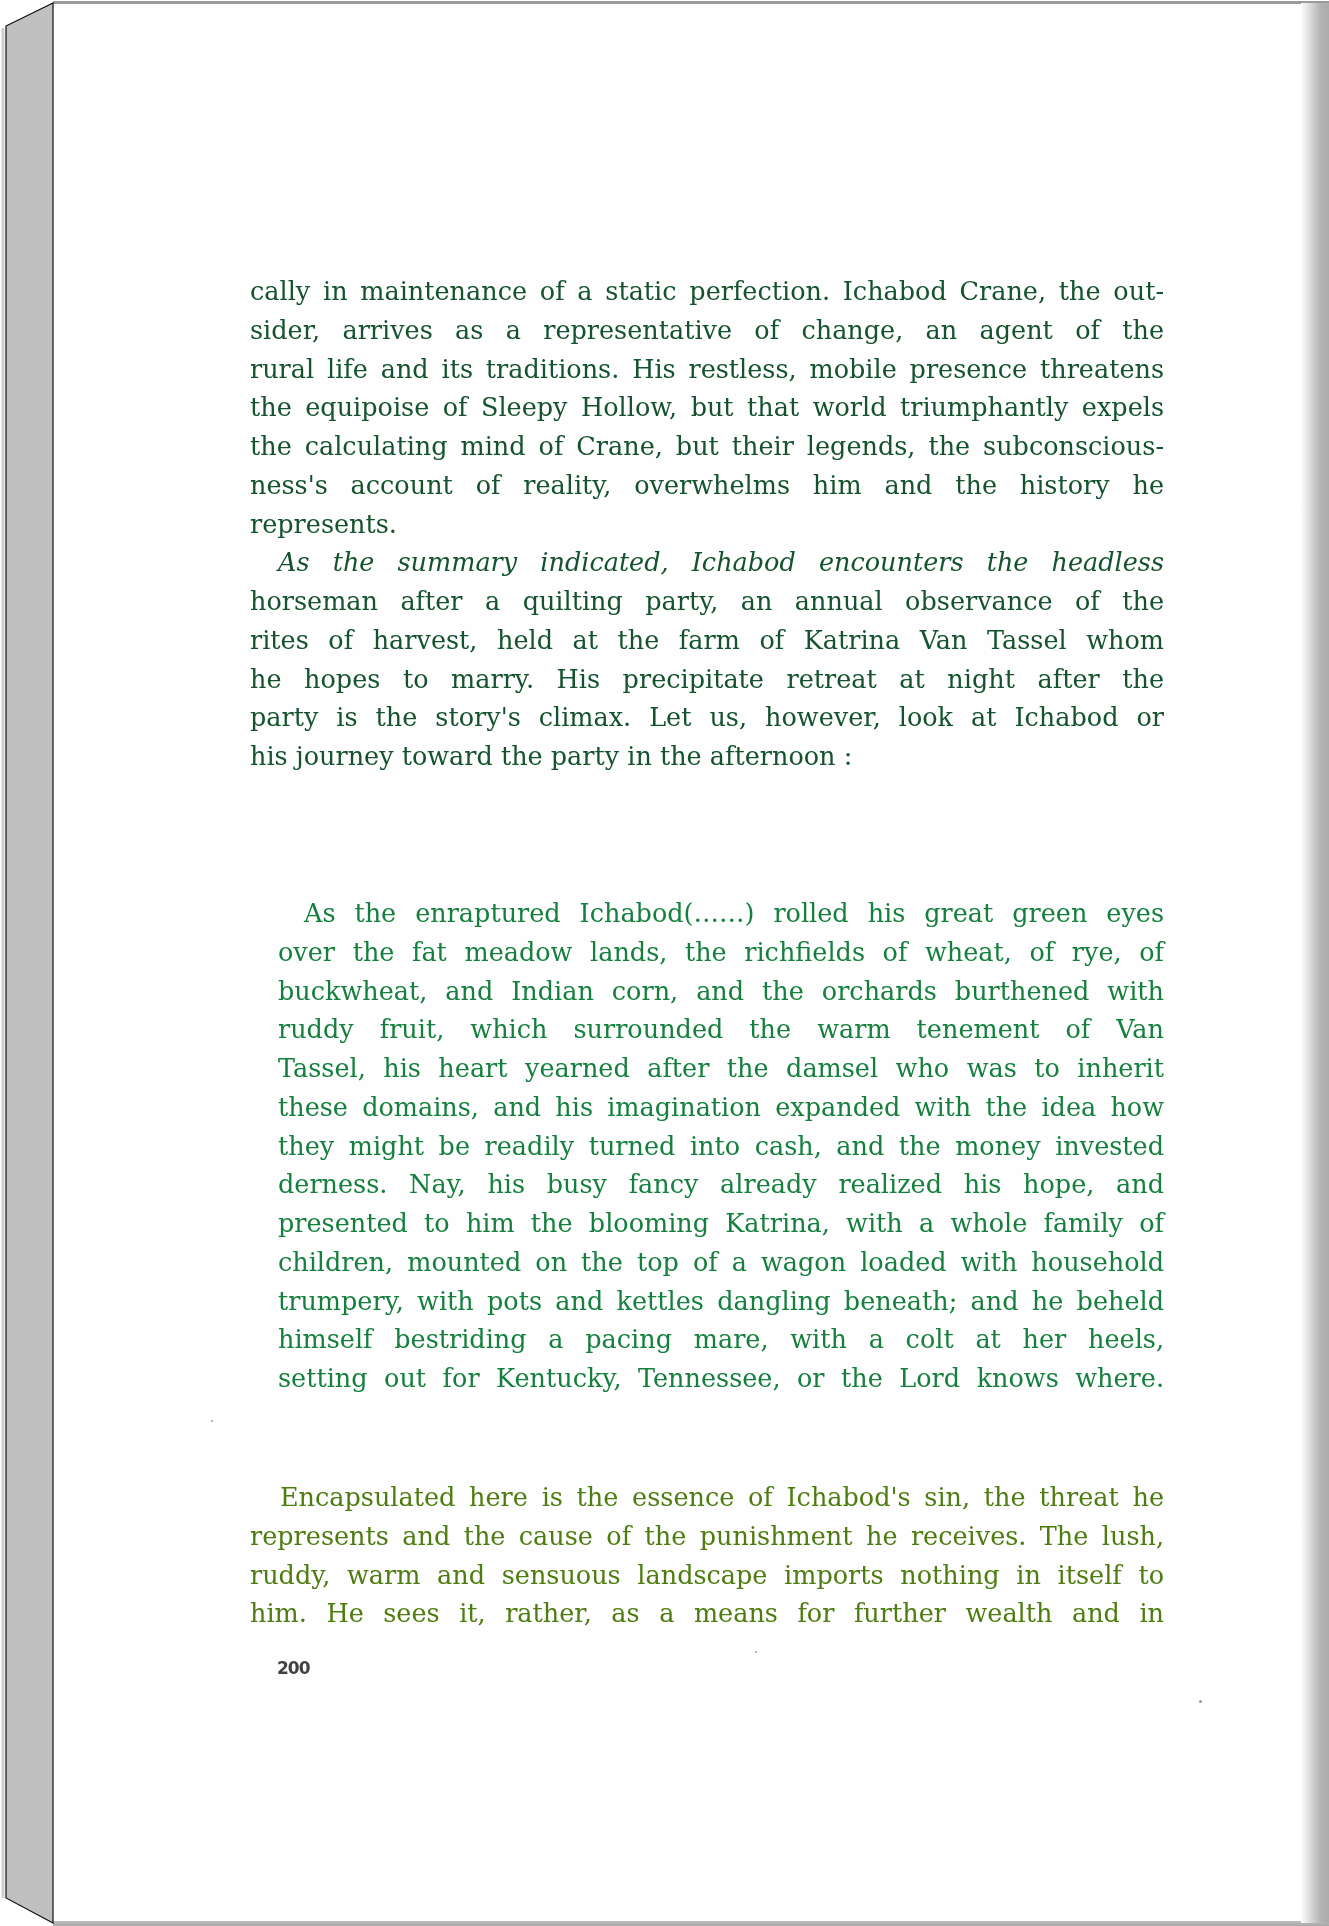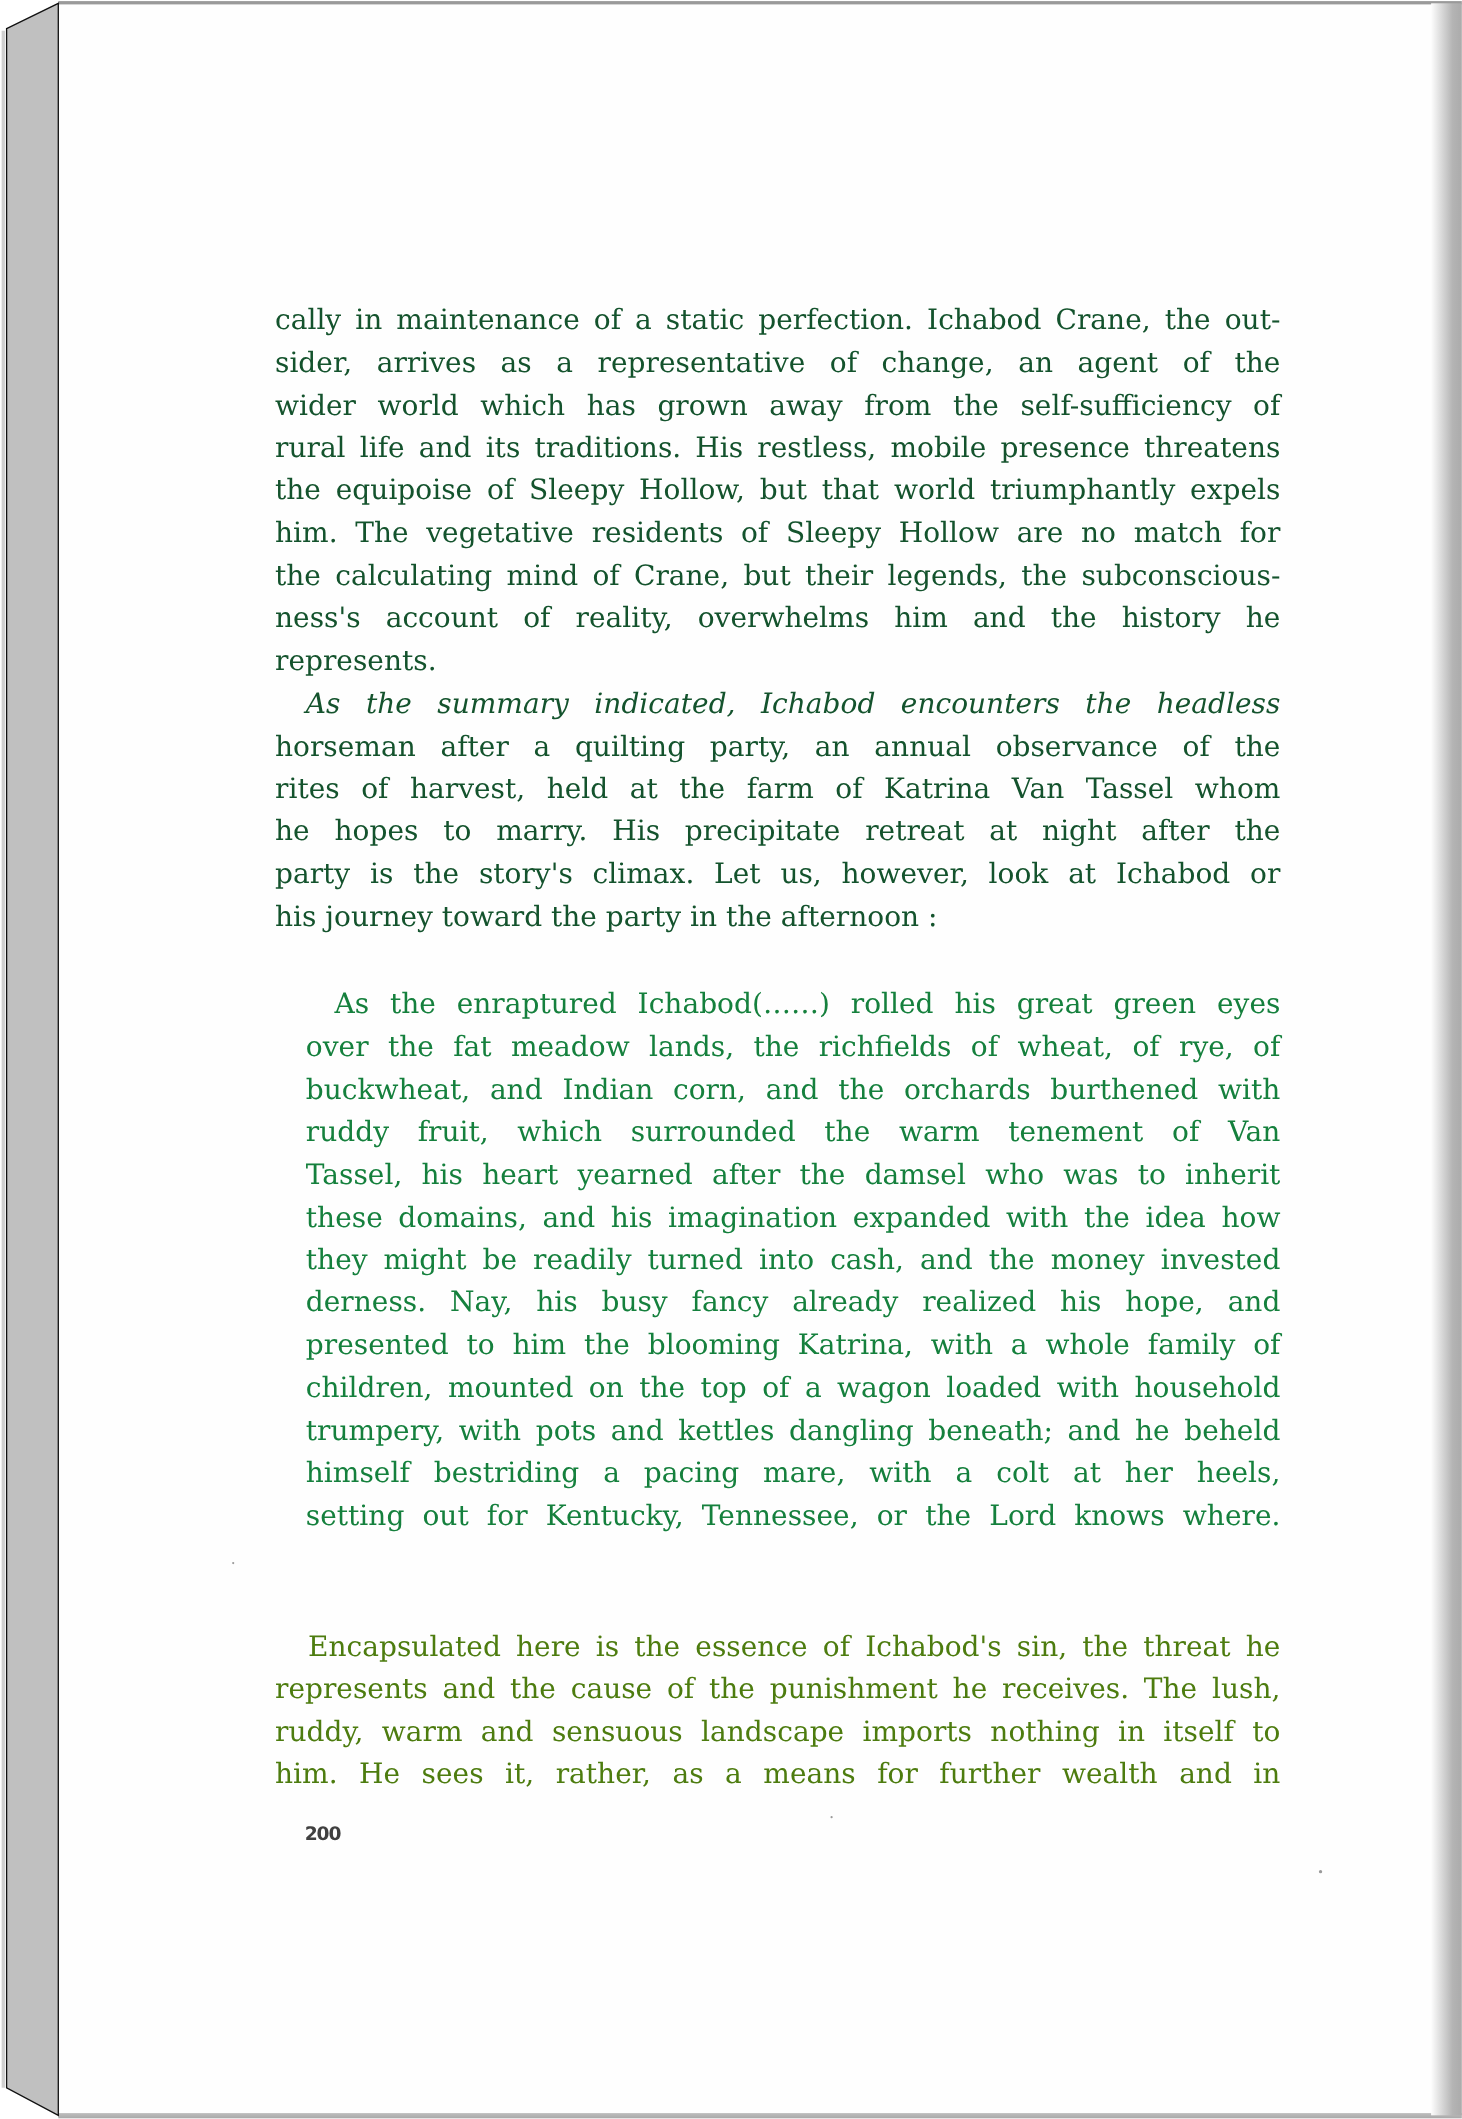--- a/index.html
+++ b/index.html
@@ -45,24 +45,22 @@
 <div class="right-edge"></div>
 
 <svg class="spine" viewBox="0 0 60 1926" width="60" height="1926">
   <polygon points="6,26 53,3 53,1923 6,1898" fill="#c0c0c0" stroke="#111" stroke-width="1.2"></polygon>
   <line x1="3" y1="28" x2="3" y2="1898" stroke="#d0d0d0" stroke-width="3"></line>
 </svg>
 
 <div class="text-block">
   <span class="line">cally in maintenance of a static perfection. Ichabod Crane, the out-</span>
   <span class="line">sider, arrives as a representative of change, an agent of the</span>
-  <span class="line">wider world which has grown away from the self-sufficiency of</span>
   <span class="line">rural life and its traditions. His restless, mobile presence threatens</span>
   <span class="line">the equipoise of Sleepy Hollow, but that world triumphantly expels</span>
-  <span class="line">him. The vegetative residents of Sleepy Hollow are no match for</span>
   <span class="line">the calculating mind of Crane, but their legends, the subconscious-</span>
   <span class="line">ness's account of reality, overwhelms him and the history he</span>
   <span class="line last">represents.</span>
 
   <span class="line indent">As the summary indicated, Ichabod encounters the headless</span>
   <span class="line">horseman after a quilting party, an annual observance of the</span>
   <span class="line">rites of harvest, held at the farm of Katrina Van Tassel whom</span>
   <span class="line">he hopes to marry. His precipitate retreat at night after the</span>
   <span class="line">party is the story's climax. Let us, however, look at Ichabod or</span>
   <span class="line last">his journey toward the party in the afternoon :</span>

